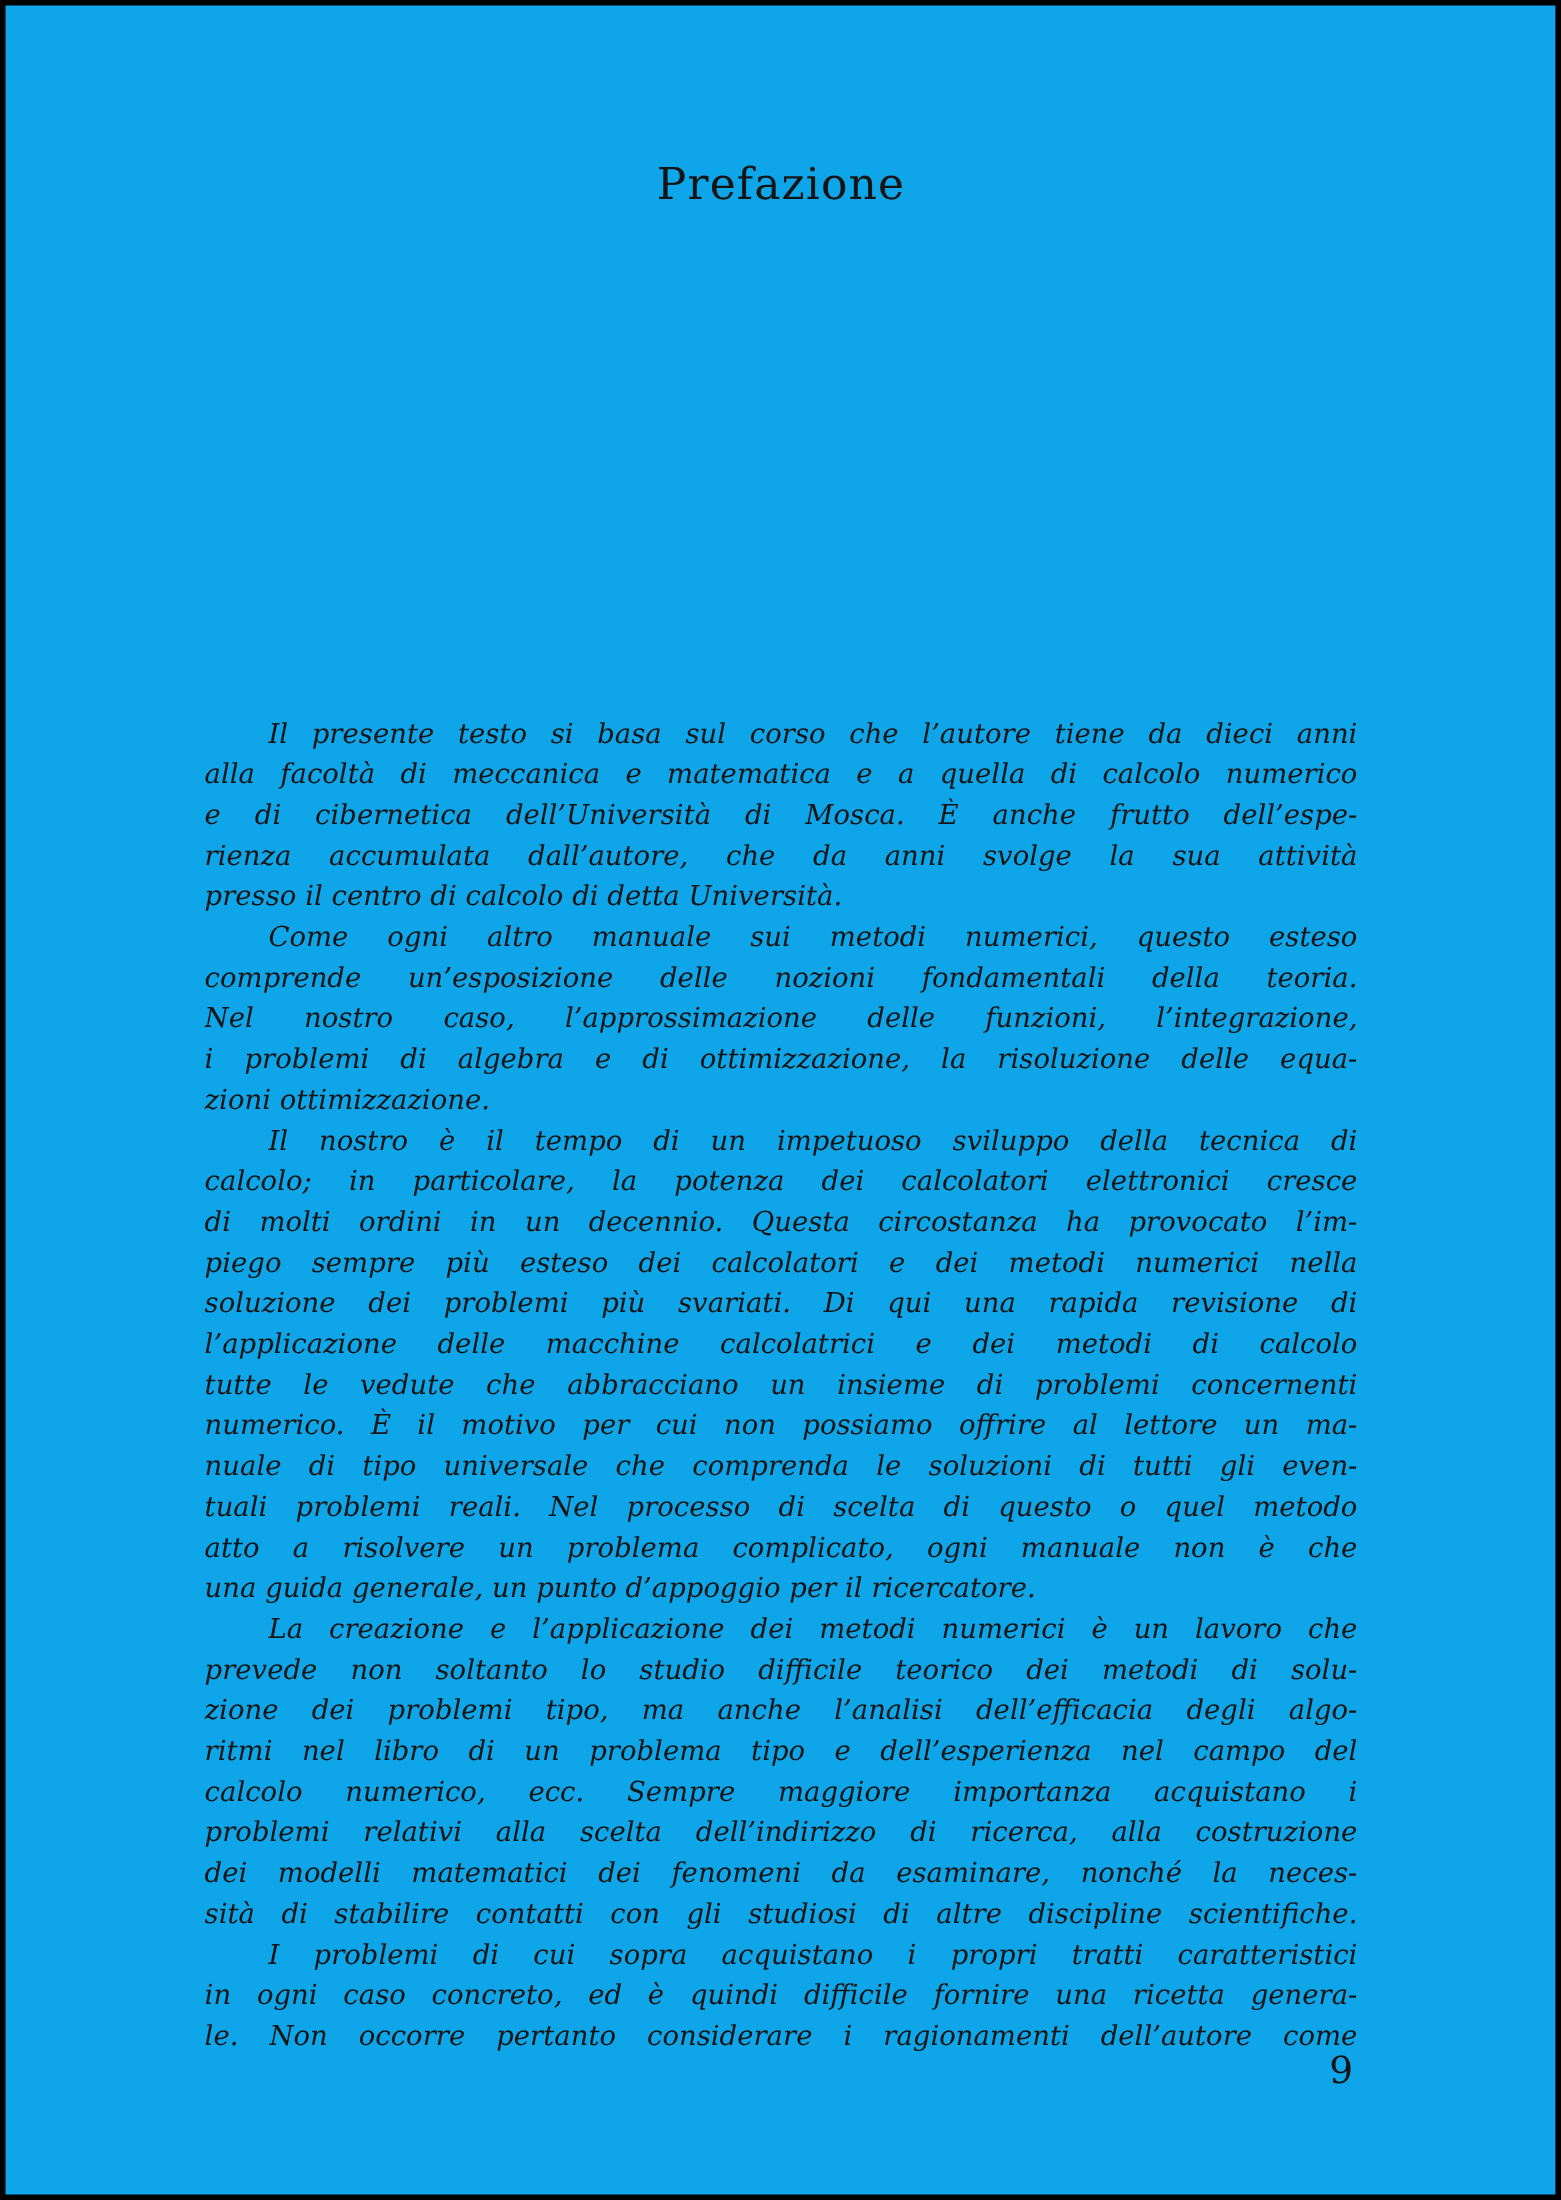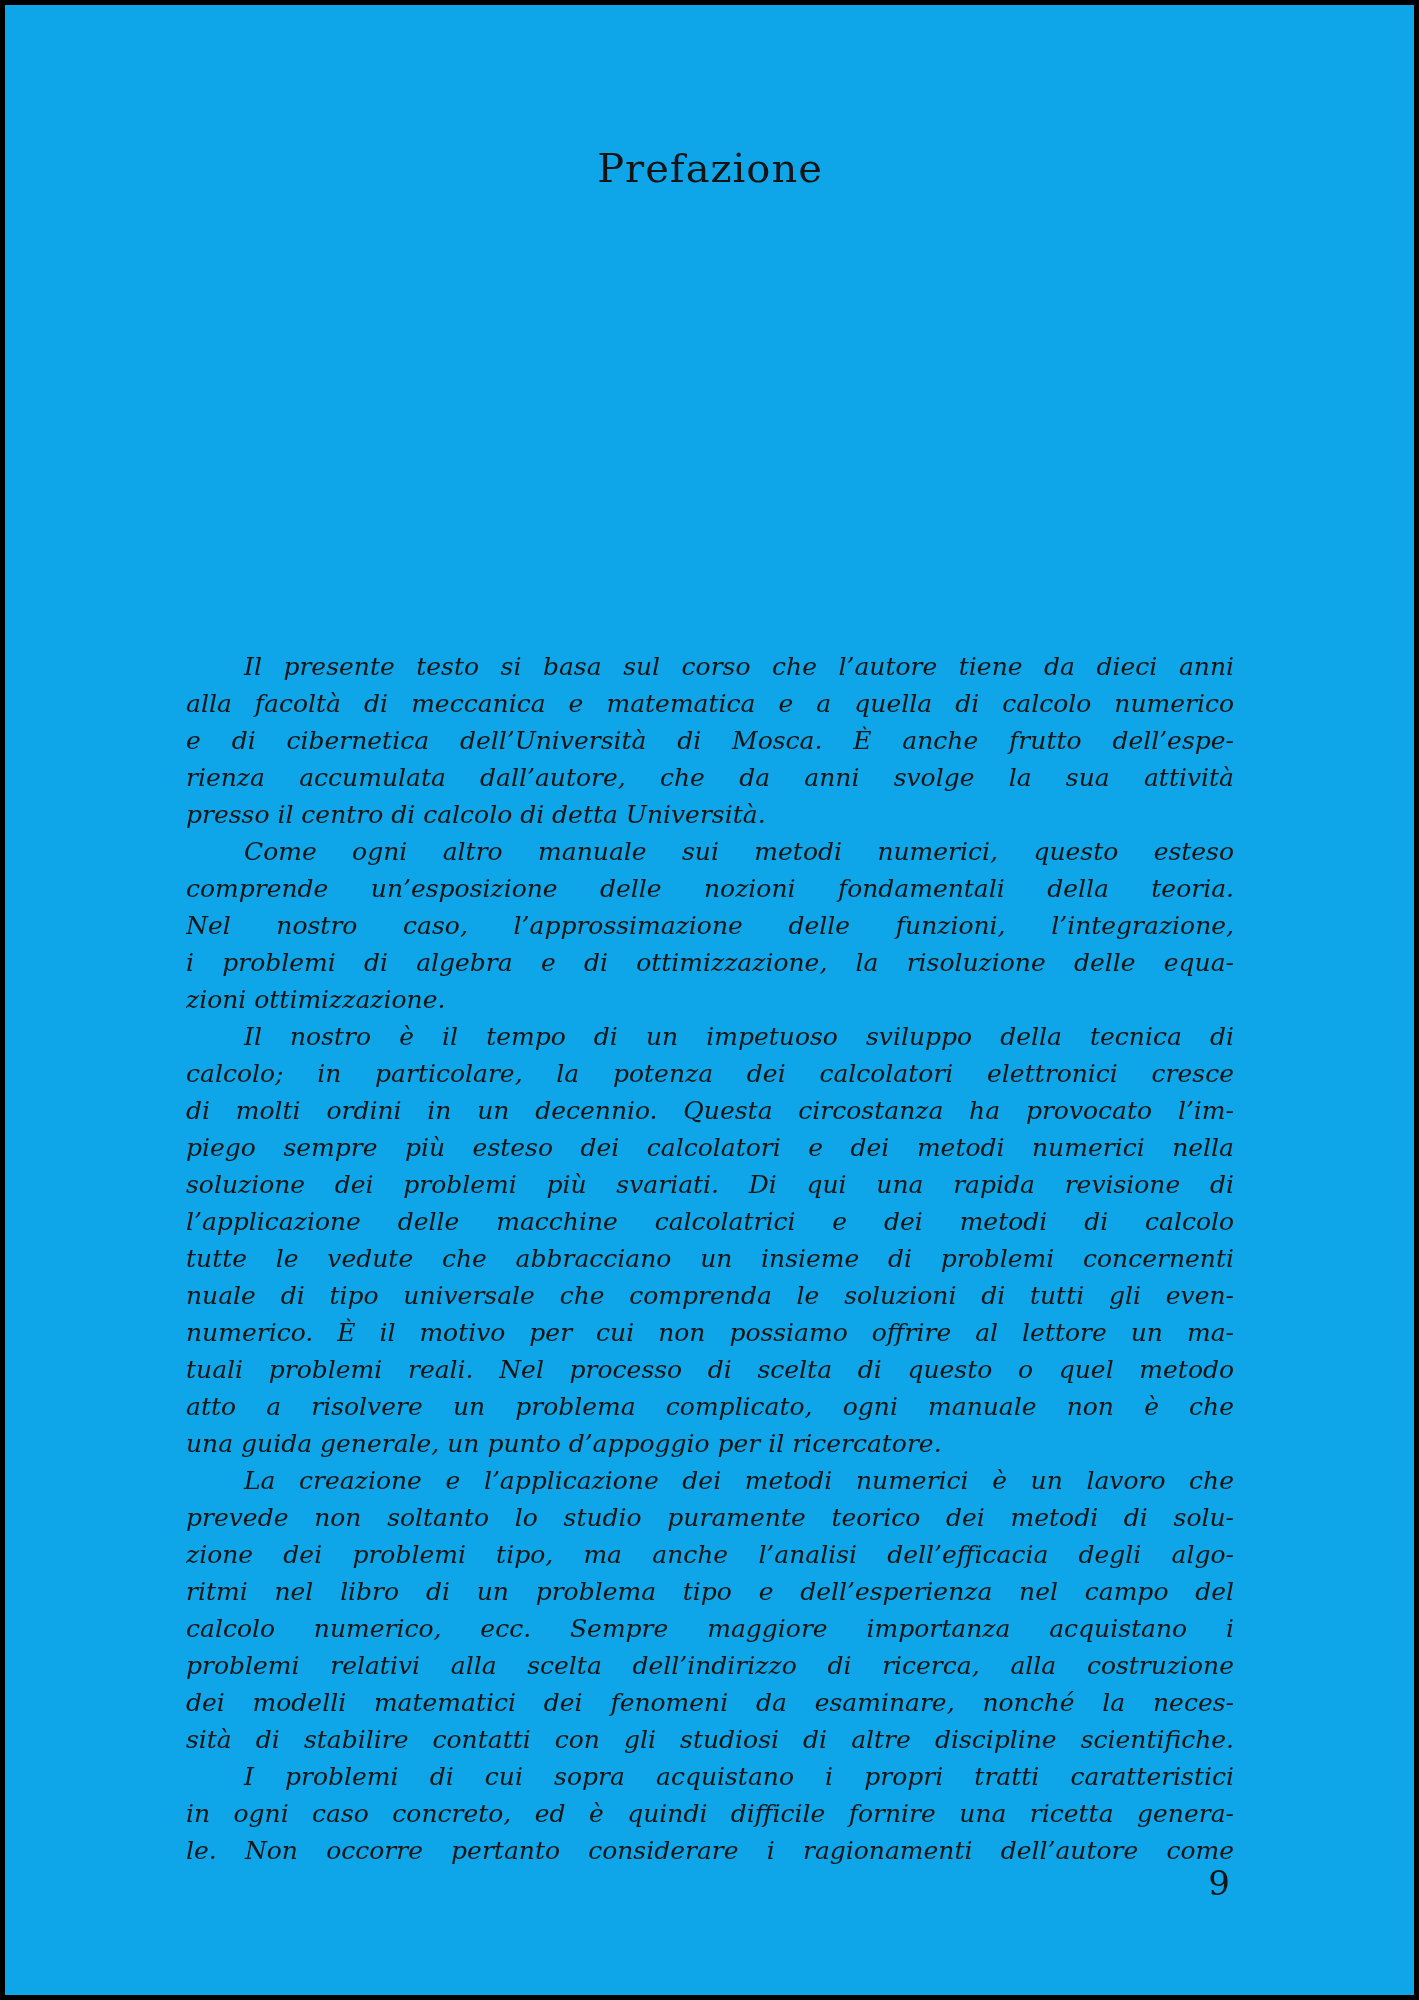--- a/index.html
+++ b/index.html
@@ -98,29 +98,29 @@
           <div class="line no-stretch">zioni ottimizzazione.</div>
         </div>
         <div class="paragraph">
           <div class="line indent">Il nostro è il tempo di un impetuoso sviluppo della tecnica di</div>
           <div class="line">calcolo; in particolare, la potenza dei calcolatori elettronici cresce</div>
           <div class="line">di molti ordini in un decennio. Questa circostanza ha provocato l’im-</div>
           <div class="line">piego sempre più esteso dei calcolatori e dei metodi numerici nella</div>
           <div class="line">soluzione dei problemi più svariati. Di qui una rapida revisione di</div>
           <div class="line">l’applicazione delle macchine calcolatrici e dei metodi di calcolo</div>
           <div class="line">tutte le vedute che abbracciano un insieme di problemi concernenti</div>
+          <div class="line">numerico. È il motivo per cui non possiamo offrire al lettore un ma-</div>
           <div class="line">nuale di tipo universale che comprenda le soluzioni di tutti gli even-</div>
-          <div class="line">numerico. È il motivo per cui non possiamo offrire al lettore un ma-</div>
           <div class="line">tuali problemi reali. Nel processo di scelta di questo o quel metodo</div>
           <div class="line">atto a risolvere un problema complicato, ogni manuale non è che</div>
           <div class="line no-stretch">una guida generale, un punto d’appoggio per il ricercatore.</div>
         </div>
         <div class="paragraph">
           <div class="line indent">La creazione e l’applicazione dei metodi numerici è un lavoro che</div>
-          <div class="line">prevede non soltanto lo studio puramente teorico dei metodi di solu-</div>
+          <div class="line">prevede non soltanto lo studio difficile teorico dei metodi di solu-</div>
           <div class="line">zione dei problemi tipo, ma anche l’analisi dell’efficacia degli algo-</div>
           <div class="line">ritmi nel libro di un problema tipo e dell’esperienza nel campo del</div>
           <div class="line">calcolo numerico, ecc. Sempre maggiore importanza acquistano i</div>
           <div class="line">problemi relativi alla scelta dell’indirizzo di ricerca, alla costruzione</div>
           <div class="line">dei modelli matematici dei fenomeni da esaminare, nonché la neces-</div>
           <div class="line">sità di stabilire contatti con gli studiosi di altre discipline scientifiche.</div>
         </div>
         <div class="paragraph">
           <div class="line indent">I problemi di cui sopra acquistano i propri tratti caratteristici</div>
           <div class="line">in ogni caso concreto, ed è quindi difficile fornire una ricetta genera-</div>

